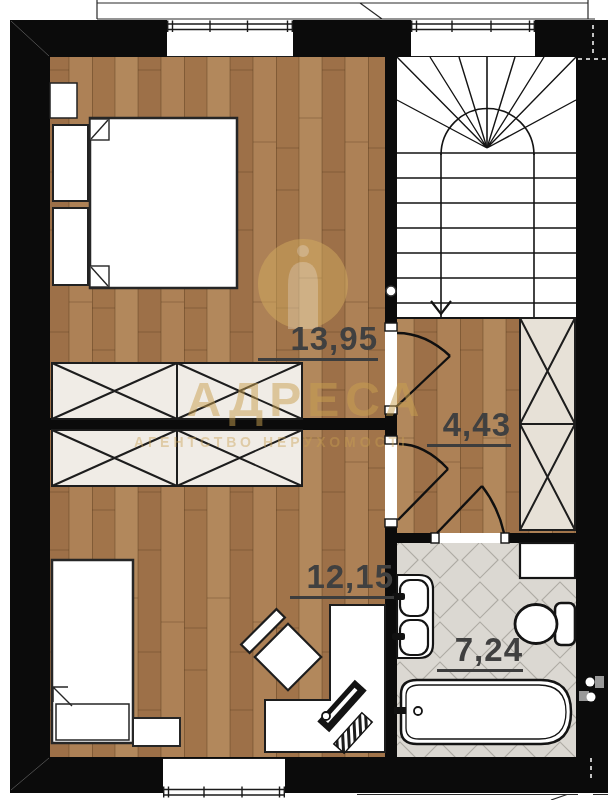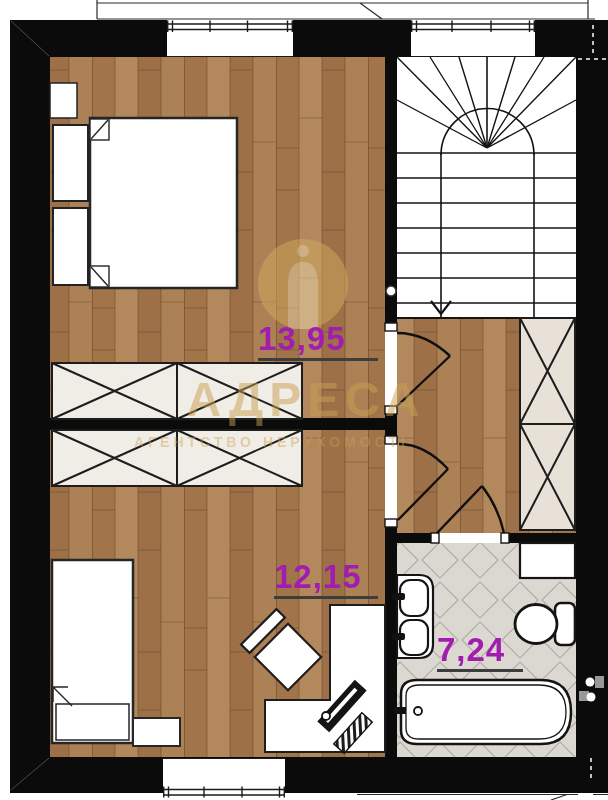--- a/index.html
+++ b/index.html
@@ -1,20 +1,20 @@
 <!DOCTYPE html>
 <html><head>
 <meta charset="utf-8">
 <style>
   html,body{margin:0;padding:0;background:#ffffff;}
   #plan{position:relative;width:608px;height:800px;background:#ffffff;overflow:hidden;
         font-family:"Liberation Sans",sans-serif;}
   #plan svg{position:absolute;left:0;top:0;}
-  .room-label{position:absolute;color:#a21caf;font-weight:700;font-size:33px;line-height:1.02;
-              text-align:left;letter-spacing:1px;border-bottom:3px solid #3d3d3d;padding-bottom:2px;}
+  .room-label{position:absolute;color:#404040;font-weight:700;font-size:33px;line-height:1.02;
+              text-align:right;letter-spacing:1px;border-bottom:3px solid #3d3d3d;padding-bottom:2px;}
   .wm{position:absolute;left:0;top:0;width:608px;height:800px;pointer-events:none;}
   .wm-title{position:absolute;left:148px;top:372px;width:316px;text-align:center;
             font-size:48px;font-weight:700;letter-spacing:6px;color:#c9a050;opacity:.5;}
   .wm-sub{position:absolute;left:134px;top:434px;width:344px;text-align:left;
           font-size:14px;font-weight:700;letter-spacing:4px;color:#c9a050;opacity:.42;}
 </style>
 </head>
 <body>
 
 <div id="plan">
@@ -205,16 +205,17 @@
   <svg width="608" height="800" viewBox="0 0 608 800" style="opacity:.5">
     <circle cx="303" cy="284" r="45" fill="#d2ab5f"></circle>
     <path d="M288,329 V285 Q288,262 303,262 Q318,262 318,285 V329 Z" fill="rgba(255,246,226,0.6)"></path>
     <circle cx="303" cy="251" r="6" fill="rgba(255,246,226,0.6)"></circle>
   </svg>
   <div class="wm-title">АДРЕСА</div>
   <div class="wm-sub">АГЕНТСТВО НЕРУХОМОСТІ</div>
 </div>
 
 <div class="room-label" style="left:258px;top:322px;width:120px;">13,95</div>
-<div class="room-label" style="left:274px;top:560px;width:104px;">12,15</div>
+<div class="room-label" style="left:427px;top:408px;width:84px;">4,43</div>
+<div class="room-label" style="left:290px;top:560px;width:104px;">12,15</div>
 <div class="room-label" style="left:437px;top:633px;width:86px;">7,24</div>
 
 </div>
 
 </body></html>

